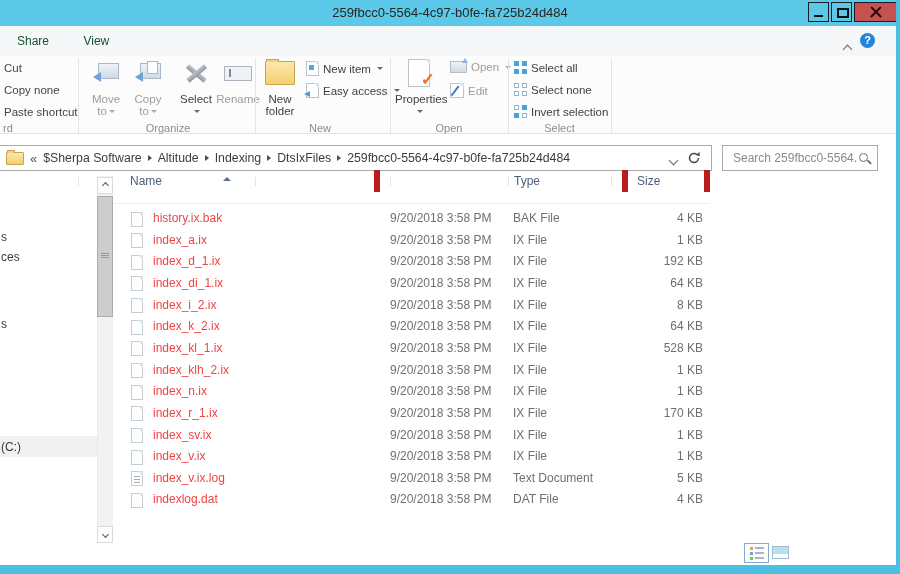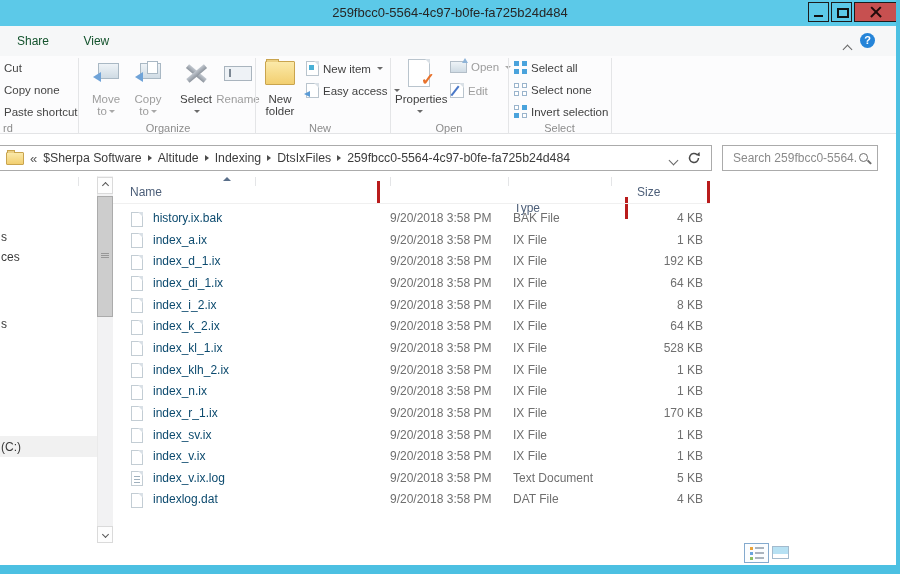--- a/index.html
+++ b/index.html
@@ -117,37 +117,37 @@
   .sb-btn{position:absolute;left:97px;width:16px;height:17px;background:#fdfdfd;border:1px solid #dadada;box-sizing:border-box;
     display:flex;align-items:center;justify-content:center;}
   .sb-up{top:177px;}
   .sb-down{top:526px;}
   .sb-btn .chev{width:4px;height:4px;border-color:#555;border-width:1.4px;border-style:none solid solid none;}
   .sb-thumb{position:absolute;left:97px;top:196px;width:16px;height:121px;background:#cdcdcd;border:1px solid #ababab;box-sizing:border-box;}
   .sb-thumb::after{content:"";position:absolute;left:3px;top:56px;width:8px;height:5px;
     background:repeating-linear-gradient(180deg,#979797 0 1px,transparent 1px 2px);}
 
   
-  .hcell{position:absolute;top:181px;height:22px;line-height:22px;box-sizing:border-box;border-right:3px solid #b91c1c;
+  .hcell{position:absolute;top:170px;height:22px;line-height:22px;box-sizing:border-box;border-right:6px solid #b91c1c;
     font-size:12px;color:var(--headertext);cursor:default;}
   .hc-name{left:113px;width:267px;padding-left:17px;}
   .hc-date{left:380px;width:127px;padding-left:13px;}
-  .hc-type{left:507px;width:121px;padding-left:7px;margin-top:16px;}
+  .hc-type{left:507px;width:121px;padding-left:7px;}
   .hc-size{left:628px;width:82px;padding-left:9px;}
   .hline{position:absolute;left:113px;top:203px;width:597px;height:1px;background:#f0f0f0;}
   .sort-tri{position:absolute;left:223px;top:177px;width:0;height:0;border-left:4px solid transparent;border-right:4px solid transparent;border-bottom:4px solid #5a6f8a;}
 
   .row{position:absolute;left:113px;width:600px;height:21.65px;font-size:12px;}
   .row span{position:absolute;top:0;line-height:21.65px;white-space:nowrap;}
   .ricon{left:18px;top:3.5px !important;width:12px;height:15px;}
   .icon-file{background:#fff;border:1px solid #c3cdd4;position:relative;box-sizing:border-box;}
   .icon-file::before{content:"";position:absolute;top:-1px;right:-1px;border-top:5px solid #d9e0e6;border-left:5px solid transparent;}
   .icon-textfile::after{content:"";position:absolute;left:2px;top:4px;width:6px;height:7px;
     background:repeating-linear-gradient(180deg,#9fb0bd 0 1px,transparent 1px 3px);}
-  .rname{left:40px;color:#0c4a6e;}
+  .rname{left:40px;color:#ef4444;}
   .rdate{left:277px;color:#6f6f6f;}
   .rtype{left:400px;color:#6f6f6f;}
   .rsize{left:500px;width:90px;text-align:right;color:#6f6f6f;}
 
   
   .view-details{position:absolute;left:744px;top:543px;width:25px;height:20px;border:1px solid #84aace;background:#fbfdff;
     box-sizing:border-box;display:flex;align-items:center;justify-content:center;}
   .vd-icon{display:flex;flex-direction:column;gap:2px;}
   .vd-icon .r{display:flex;align-items:center;gap:2px;}
   .vd-icon .s{width:3px;height:3px;}

